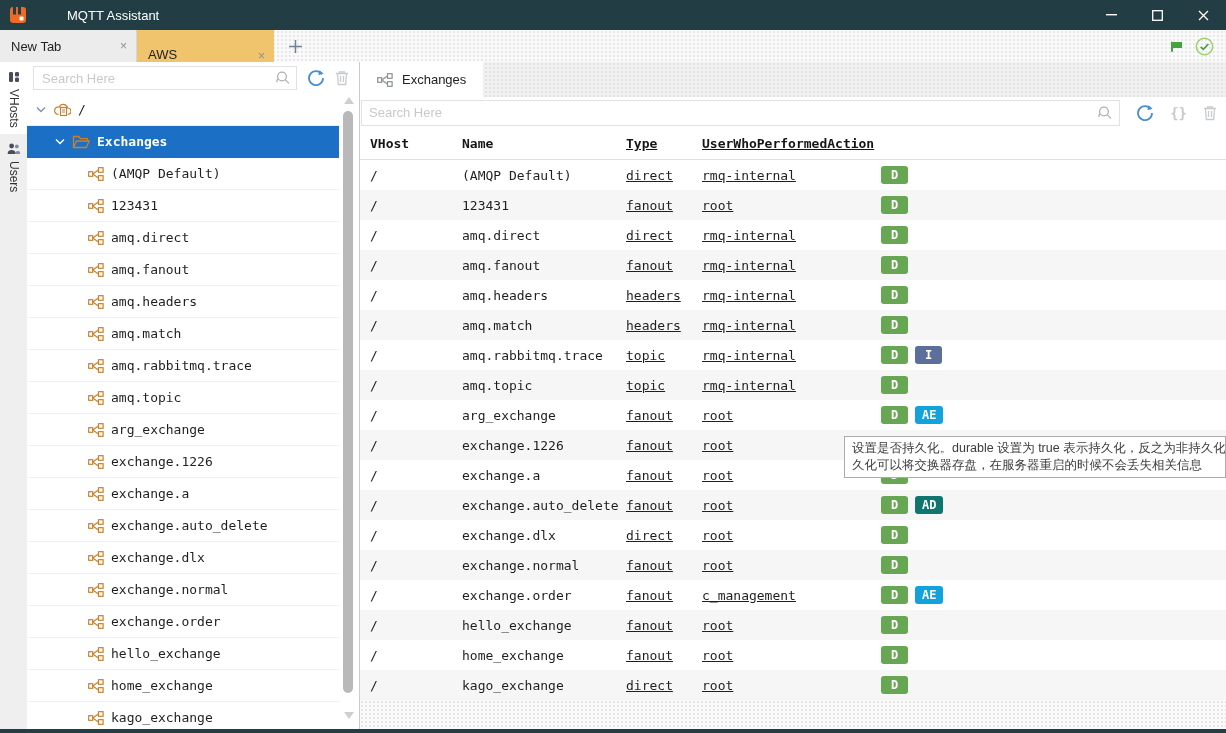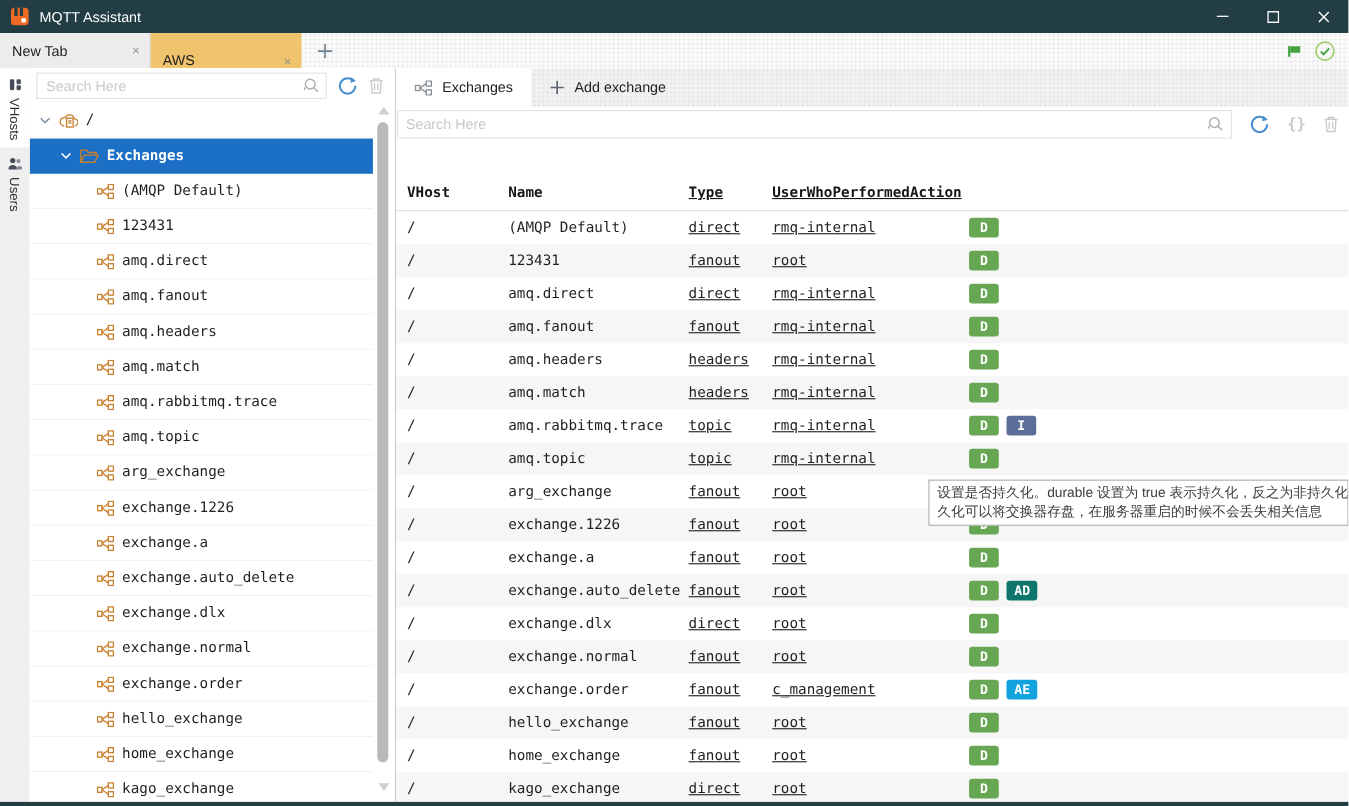--- a/index.html
+++ b/index.html
@@ -2,21 +2,21 @@
 <html><head>
 <meta charset="utf-8">
 <style>
   html,body{margin:0;padding:0;}
   body{
     width:1226px;height:733px;position:relative;overflow:hidden;
     font-family:"Liberation Sans",sans-serif;background:#fff;
     --titlebar:#223e44;--active-tab:#f0c36d;--sel-row:#1b70c5;
   }
   
-  .titlebar{height:30px;background:var(--titlebar);display:flex;align-items:center;}
+  .titlebar{height:30px;background:var(--titlebar);display:flex;align-items:center;gap:31px;}
   .logo{margin-left:9px;display:flex;}
   .app-title{color:#fff;font-size:13px;margin-left:9px;}
   .win-controls{margin-left:auto;display:flex;}
   .win-btn{width:46px;height:30px;display:flex;align-items:center;justify-content:center;cursor:default;}
   
   .tabbar{height:32px;display:flex;align-items:stretch;
     background:#fafafa;background-image:radial-gradient(#e7e7e7 1px,transparent 1px);background-size:4px 4px;}
   .tab{width:137px;box-sizing:border-box;display:flex;align-items:center;padding:0 9px 0 11px;font-size:13px;color:#222;}
   .tab .lbl{flex:1;}
   .tab-close{color:#8f8f8f;font-size:12px;line-height:1;}
@@ -58,21 +58,21 @@
   .mtab{display:flex;align-items:center;gap:9px;padding:0 17px;font-size:13px;color:#222;}
   .mtab.active{background:#fff;}
   .main-search{height:31px;display:flex;align-items:center;padding:0 9px 0 1px;gap:16px;box-sizing:border-box;}
   .sbox2{position:relative;flex:1;height:26px;}
   .sbox2 input{width:100%;height:100%;box-sizing:border-box;border:1px solid #e2e2e2;padding:0 28px 0 7px;
     font-size:13px;color:#333;outline:none;font-family:"Liberation Sans",sans-serif;background:#fff;}
   .sbox2 input::placeholder{color:#c9c9c9;}
   .sbox2 .sicon{position:absolute;right:7px;top:5px;}
   .braces{font-family:"DejaVu Sans Mono",monospace;font-size:14px;font-weight:bold;color:#c6cacd;}
   .table-header{height:32px;box-sizing:border-box;display:flex;align-items:center;border-bottom:1px solid #e0e0e0;
-    font-family:"DejaVu Sans Mono",monospace;font-weight:bold;font-size:13px;color:#161616;margin-top:32px;}
+    font-family:"DejaVu Sans Mono",monospace;font-weight:bold;font-size:13px;color:#161616;}
   .col-vhost{width:62px;padding-left:10px;box-sizing:border-box;flex:none;}
   .col-name{width:164px;flex:none;padding-left:40px;}
   .col-type{width:76px;flex:none;text-decoration:underline;}
   .col-user{width:172px;flex:none;text-decoration:underline;}
   .col-feat{flex:1;padding-left:7px;display:flex;align-items:center;}
   .trow{height:30px;display:flex;align-items:center;font-family:"DejaVu Sans Mono",monospace;font-size:13px;color:#1f1f1f;}
   .trow:nth-child(even){background:#f6f6f6;}
   .badge{display:inline-flex;align-items:center;justify-content:center;height:18px;min-width:13px;padding:0 7px;
     margin-right:7px;border-radius:3px;color:#fff;font-size:12px;font-weight:bold;font-family:"DejaVu Sans Mono",monospace;}
   .empty-strip{height:30px;background:#fafafa;background-image:radial-gradient(#e5e5e5 1px,transparent 1px);background-size:4px 4px;}
@@ -458,28 +458,20 @@
         <span>
           <svg width="16" height="14" viewBox="0 0 16 14" fill="none" stroke="#8a9097" stroke-width="1.2">
             <rect x="10.5" y="0.7" width="4.6" height="4.6"></rect>
             <rect x="10.5" y="8.7" width="4.6" height="4.6"></rect>
             <rect x="0.7" y="4.7" width="4" height="4.6"></rect>
             <path d="M4.7 7 L10.5 3 M4.7 7 L10.5 11"></path>
           </svg>
         </span>
         <span>Exchanges</span>
       </div>
-      <div class="mtab">
-        <span>
-          <svg width="13" height="13" viewBox="0 0 13 13">
-              <path d="M6.5 0.5 V12.5 M0.5 6.5 H12.5" stroke="#5d6670" stroke-width="1.5"></path>
-            </svg>
-        </span>
-        <span>Add exchange</span>
-      </div>
     </div>
 
     <div class="main-search">
       <span class="sbox2">
         <input placeholder="Search Here" style="">
         <span class="sicon">
           <svg width="16" height="16" viewBox="0 0 16 16" fill="none" stroke="#aab0b6" stroke-width="1.3">
             <circle cx="7" cy="6.5" r="4.4"></circle>
               <path d="M10.3 9.9 L14 13.4"></path>
               <path d="M2.8 9.3 q-1.6 1.4 -0.4 2.4"></path>

